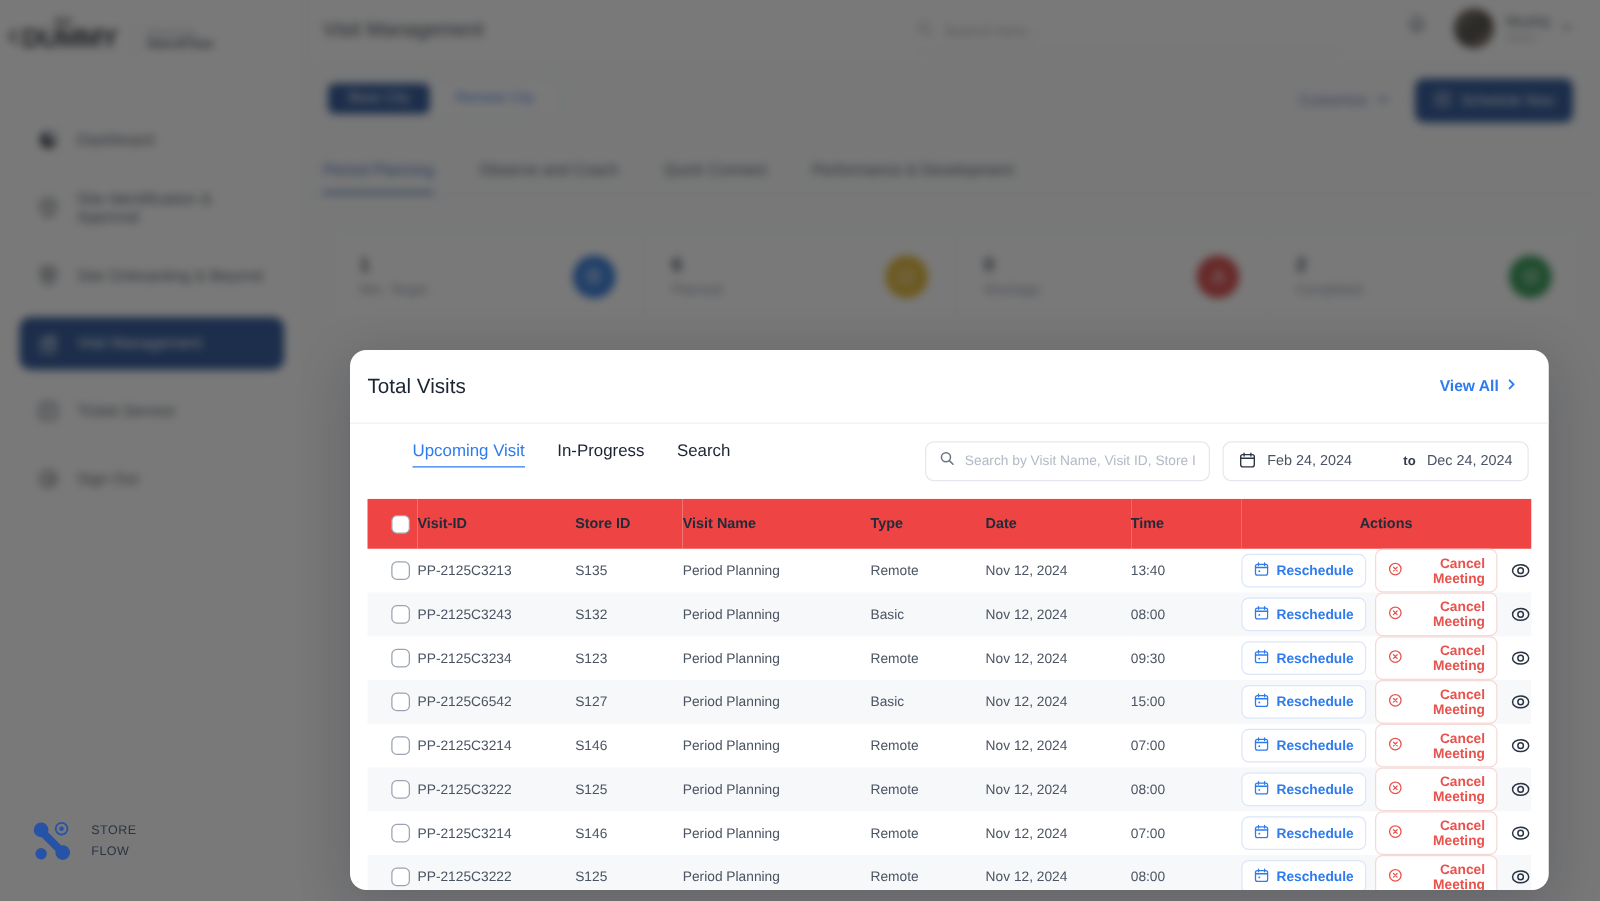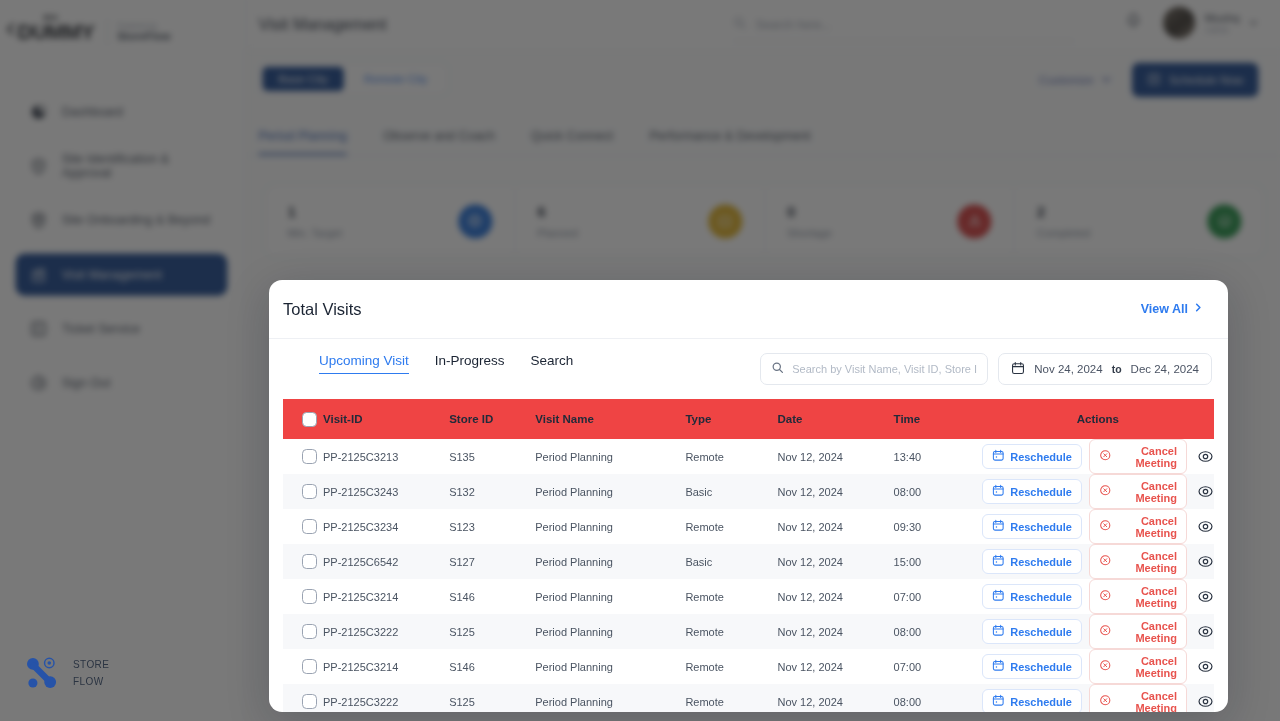--- a/index.html
+++ b/index.html
@@ -147,21 +147,21 @@
   .stat:last-child { border-right: none; }
   .stat-num { font-size: 15px; font-weight: 700; color: #1d2635; }
   .stat-lbl { font-size: 11px; color: #7a8494; margin-top: 6px; }
   .stat-badge {
     width: 34px; height: 34px; border-radius: 50%;
     display: flex; align-items: center; justify-content: center;
   }
 
   
   .modal {
-    position: absolute; left: 269px; top: 280px;
+    position: absolute; left: 280px; top: 280px;
     width: 959px; height: 432px;
     background: #ffffff;
     border-radius: 13px;
     box-shadow: 0 10px 44px rgba(14,22,40,0.20);
     z-index: 20;
     overflow: hidden;
     display: flex; flex-direction: column;
   }
   .modal-head {
     height: 59px; flex: 0 0 59px;
@@ -194,21 +194,21 @@
     border: none; outline: none; width: 100%;
     font-size: 11px; color: #4a5costume; font-family: "Liberation Sans", sans-serif;
     color: #55607010;
   }
   .search-box input::placeholder { color: #b2bac6; }
   .date-box {
     height: 32px; border: 1px solid #e4e8ee; border-radius: 7px;
     display: flex; align-items: center; gap: 9px; padding: 0 12px;
     font-size: 11.5px; color: #4b5464;
   }
-  .date-box .to { font-weight: 700; color: #333c4a; font-size: 10.5px; }
+  .date-box .to { font-weight: 700; color: #333c4a; font-size: 10.5px; margin-left: 32px; }
 
   
   .tbl-wrap { flex: 1; overflow: hidden; padding: 0 14px 0 14px; }
   table { width: 100%; border-collapse: collapse; table-layout: fixed; }
   thead tr { background: #ef4444; height: 40px; }
   thead th {
     font-size: 11.5px; color: #222b3a; font-weight: 600; text-align: left;
   }
   tbody tr { height: 33.4px; }
   tbody tr.alt { background: #f7f8fa; }
@@ -491,21 +491,21 @@
         </span>
         <input type="text" value="" placeholder="Search by Visit Name, Visit ID, Store ID" style="">
       </div>
       <div class="date-box">
         <span>
           <svg viewBox="0 0 18 18" width="14" height="14">
               <rect x="2" y="3.5" width="14" height="12.5" rx="2.2" fill="none" stroke="#2b3442" stroke-width="1.4"></rect>
               <path d="M5.5 2v3M12.5 2v3M2 7.2h14" stroke="#2b3442" stroke-width="1.4" stroke-linecap="round"></path>
             </svg>
         </span>
-        <span>Nov 24, 2024</span>
+        <span>Feb 24, 2024</span>
         <span class="to">to</span>
         <span>Dec 24, 2024</span>
       </div>
     </div>
   </div>
 
   <div class="tbl-wrap">
     <table>
       <thead>
         <tr>

